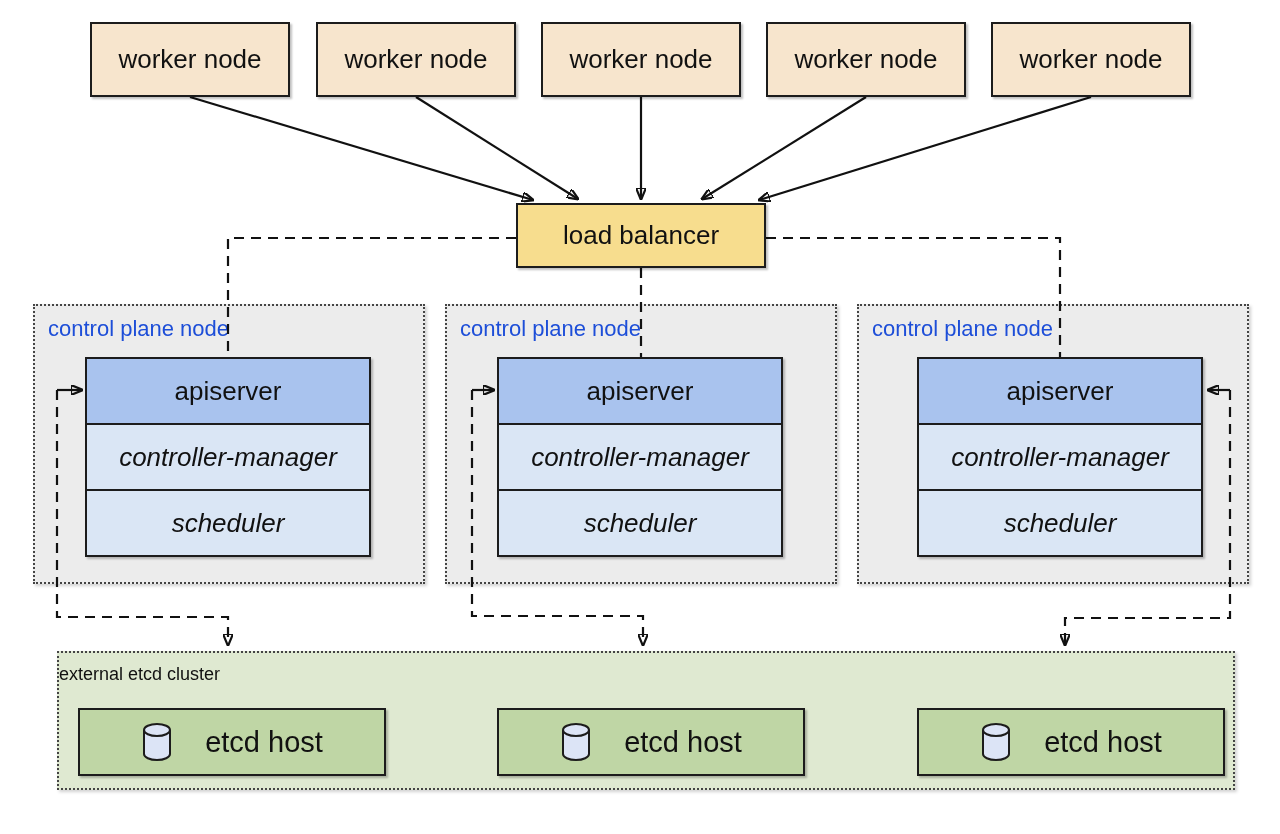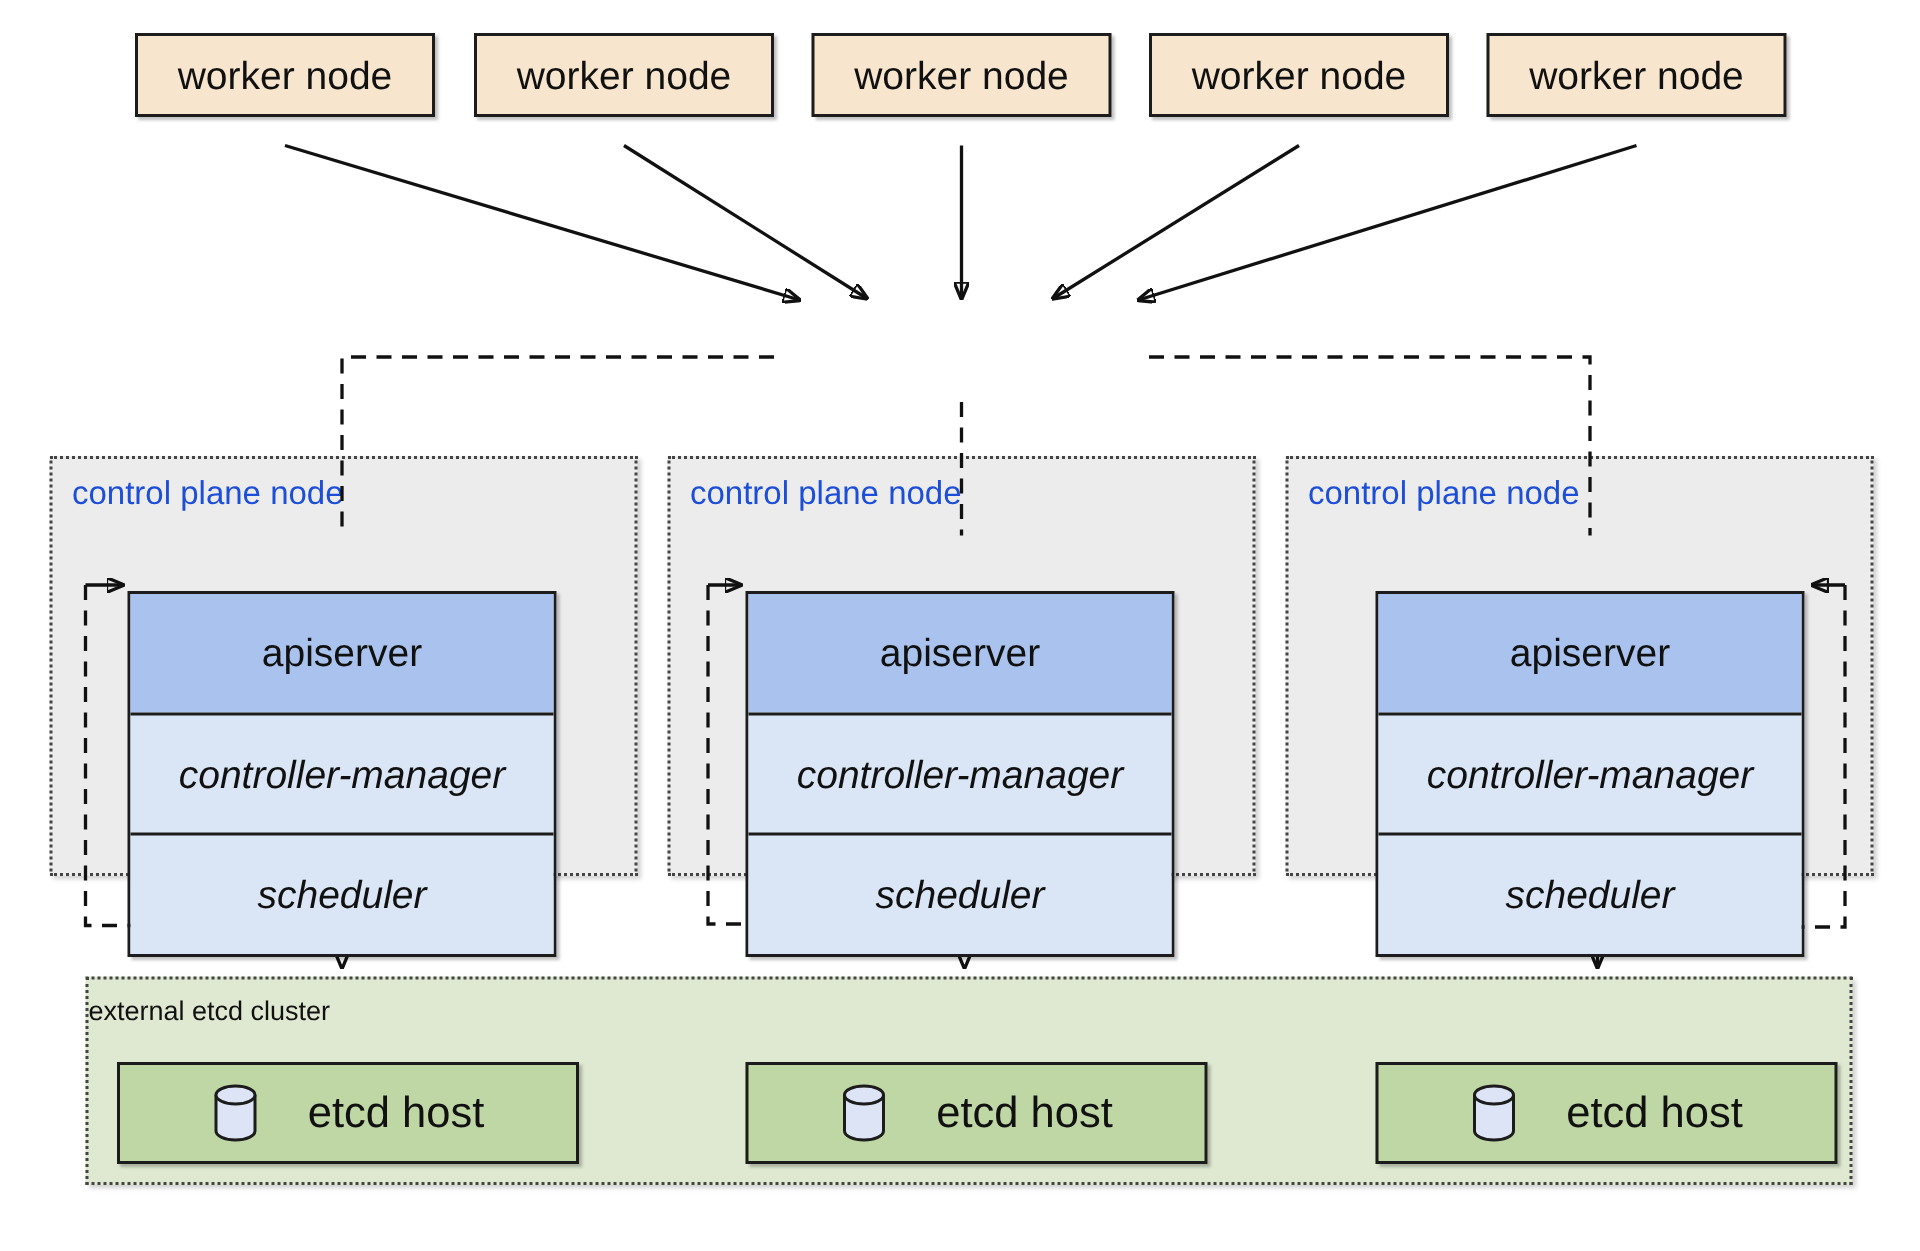--- a/index.html
+++ b/index.html
@@ -26,28 +26,27 @@
   
   .wires{position:absolute;left:0;top:0;width:1280px;height:834px;pointer-events:none;}
   .wires path{fill:none;stroke:var(--line,#111);stroke-width:2.2px;}
   .wires path.dash{stroke-dasharray:10 7;}
   
   .box{
     position:absolute;box-sizing:border-box;border:2px solid #1c1c1c;
     display:flex;align-items:center;justify-content:center;
     box-shadow:2px 2px 2px rgba(0,0,0,0.25);
   }
-  .worker{width:200px;height:56px;top:22px;background:var(--worker-fill,#f7e5cd);font-size:26px;}
+  .worker{width:200px;height:75px;top:22px;background:var(--worker-fill,#f7e5cd);font-size:26px;}
   .lb{left:516px;top:203px;width:250px;height:65px;background:var(--lb-fill,#f7dd8e);font-size:26px;}
   
   .stack{
-    position:absolute;top:357px;width:286px;height:244px;box-sizing:border-box;
+    position:absolute;top:357px;width:286px;height:200px;box-sizing:border-box;
     border:2px solid #1c1c1c;display:flex;flex-direction:column;
     box-shadow:2px 2px 2px rgba(0,0,0,0.25);
-    margin-top:37px;
   }
   .stack .row{
     flex:1;display:flex;align-items:center;justify-content:center;
     font-size:26px;background:var(--component-fill,#dae6f5);
   }
   .stack .row + .row{border-top:2px solid #1c1c1c;font-style:italic;}
   .stack .row.apiserver{background:var(--apiserver-fill,#a9c3ee);}
   
   .etcd-host{
     width:308px;height:68px;top:708px;background:var(--etcd-host-fill,#bfd6a5);
@@ -99,20 +98,21 @@
     <path class="dash" d="M472 390 V616 H643 V645" marker-end="url(#ah)"></path>
     <path class="dash" d="M1230 390 V618 H1065 V645" marker-end="url(#ah)"></path>
   </svg>
 
   <div class="box worker" style="left:90px">worker node</div>
   <div class="box worker" style="left:316px">worker node</div>
   <div class="box worker" style="left:541px">worker node</div>
   <div class="box worker" style="left:766px">worker node</div>
   <div class="box worker" style="left:991px">worker node</div>
 
+  <div class="box lb">load balancer</div>
 
   <div class="stack" style="left:85px">
     <div class="row apiserver">apiserver</div>
     <div class="row">controller-manager</div>
     <div class="row">scheduler</div>
   </div>
   <div class="stack" style="left:497px">
     <div class="row apiserver">apiserver</div>
     <div class="row">controller-manager</div>
     <div class="row">scheduler</div>

